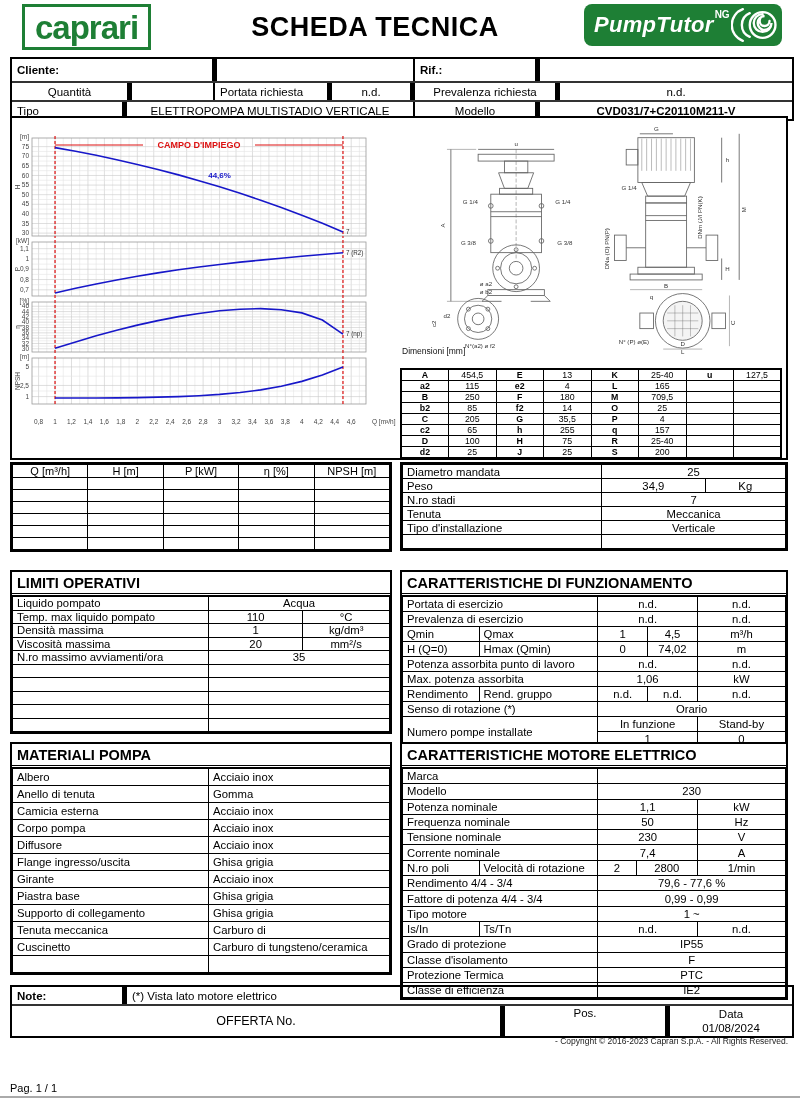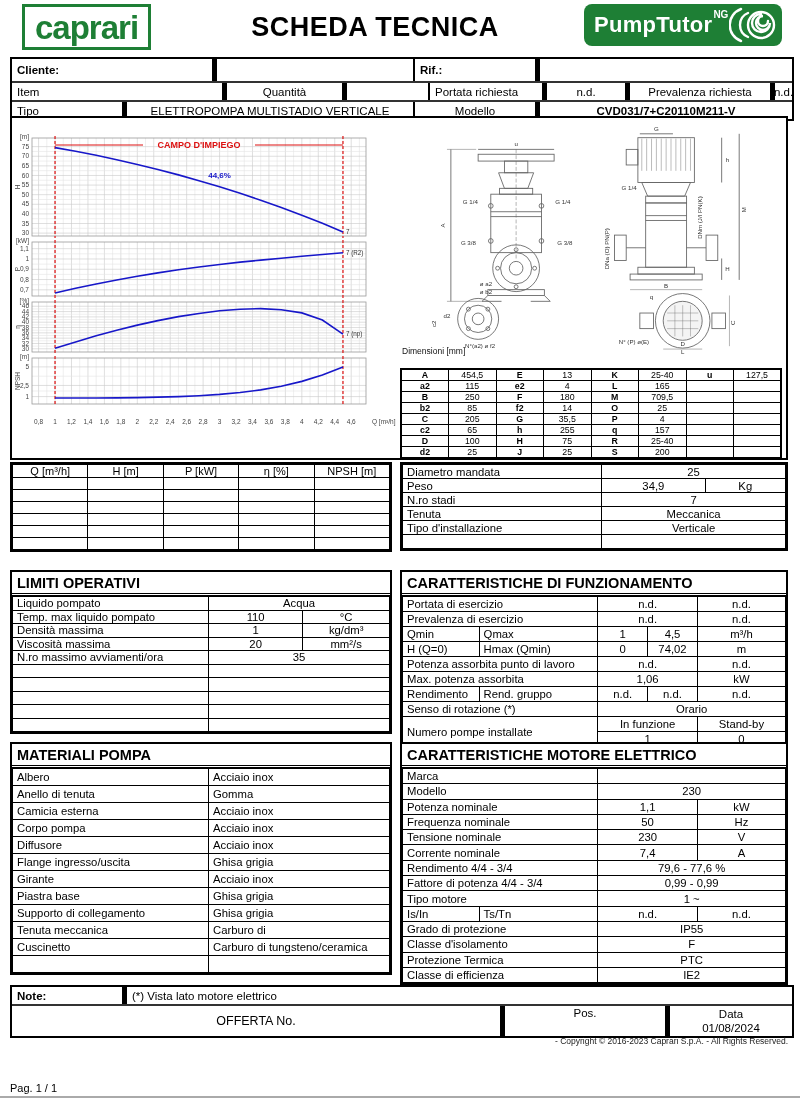--- a/index.html
+++ b/index.html
@@ -6,21 +6,21 @@
   #page{position:relative;width:800px;height:1106px;background:#fff;
         font-family:"Liberation Sans",sans-serif;color:#000;overflow:hidden;}
   
   .caprari{position:absolute;left:22px;top:4px;height:40px;border:3px solid #1e7f35;
            padding:0 10px;display:flex;align-items:center;background:#fff;}
   .caprari span{color:#1e7f35;font-weight:bold;font-size:33px;letter-spacing:-1px;line-height:1;}
   .page-title{position:absolute;left:180px;right:230px;top:12px;text-align:center;
               font-size:27px;font-weight:bold;letter-spacing:.5px;}
   .ptbox{position:absolute;left:584px;top:4px;width:198px;height:42px;background:#1e7f35;
          border-radius:8px;display:flex;align-items:center;padding:0;}
-  .ptname{color:#fff;font-weight:bold;font-size:22px;margin-left:10px;letter-spacing:.3px;}
+  .ptname{color:#fff;font-weight:bold;font-size:22px;margin-left:10px;letter-spacing:.3px;font-style:italic;}
   .ptng{color:#fff;font-weight:bold;font-size:10px;vertical-align:top;position:relative;top:-11px;left:1px;}
   .swirl{margin-left:2px;}
   
   #client{position:absolute;left:10px;top:57px;width:780px;border:2px solid #000;}
   .crow{display:flex;}
   .crow + .crow{border-top:2px solid #333;}
   .ccell{border-right:5px solid #000000;padding:0 5px;white-space:nowrap;overflow:hidden;
          display:flex;align-items:center;font-size:11.5px;}
   .ccell:last-child{border-right:none;}
   .ccell.div2{border-right:2px solid #000;}
@@ -94,21 +94,20 @@
   </div>
 
   <div id="client">
     <div class="crow h22">
       <div class="ccell bold" style="width:190px">Cliente:</div>
       <div class="ccell div2" style="width:186px"></div>
       <div class="ccell bold" style="width:110px">Rif.:</div>
       <div class="ccell" style="flex:1"></div>
     </div>
     <div class="crow h17">
-      <div class="ccell" style="width:200px">Item</div>
       <div class="ccell ctrc" style="width:105px">Quantità</div>
       <div class="ccell div2" style="width:71px"></div>
       <div class="ccell" style="width:102px">Portata richiesta</div>
       <div class="ccell ctrc" style="width:68px">n.d.</div>
       <div class="ccell ctrc" style="width:130px">Prevalenza richiesta</div>
       <div class="ccell ctrc" style="flex:1">n.d.</div>
     </div>
     <div class="crow h17">
       <div class="ccell" style="width:100px">Tipo</div>
       <div class="ccell ctrc div2" style="width:276px">ELETTROPOMPA MULTISTADIO VERTICALE</div>
@@ -923,20 +922,27 @@
             <td colspan="2">Tensione nominale</td>
             <td colspan="2" class="ctr">230</td>
             <td class="ctr">V</td>
           </tr>
           <tr>
             <td colspan="2">Corrente nominale</td>
             <td colspan="2" class="ctr">7,4</td>
             <td class="ctr">A</td>
           </tr>
           <tr>
+            <td>N.ro poli</td>
+            <td>Velocità di rotazione</td>
+            <td class="ctr">2</td>
+            <td class="ctr">2800</td>
+            <td class="ctr">1/min</td>
+          </tr>
+          <tr>
             <td colspan="2">Rendimento 4/4 - 3/4</td>
             <td colspan="3" class="ctr">79,6 - 77,6 %</td>
           </tr>
           <tr>
             <td colspan="2">Fattore di potenza 4/4 - 3/4</td>
             <td colspan="3" class="ctr">0,99 - 0,99</td>
           </tr>
           <tr>
             <td colspan="2">Tipo motore</td>
             <td colspan="3" class="ctr">1 ~</td>

